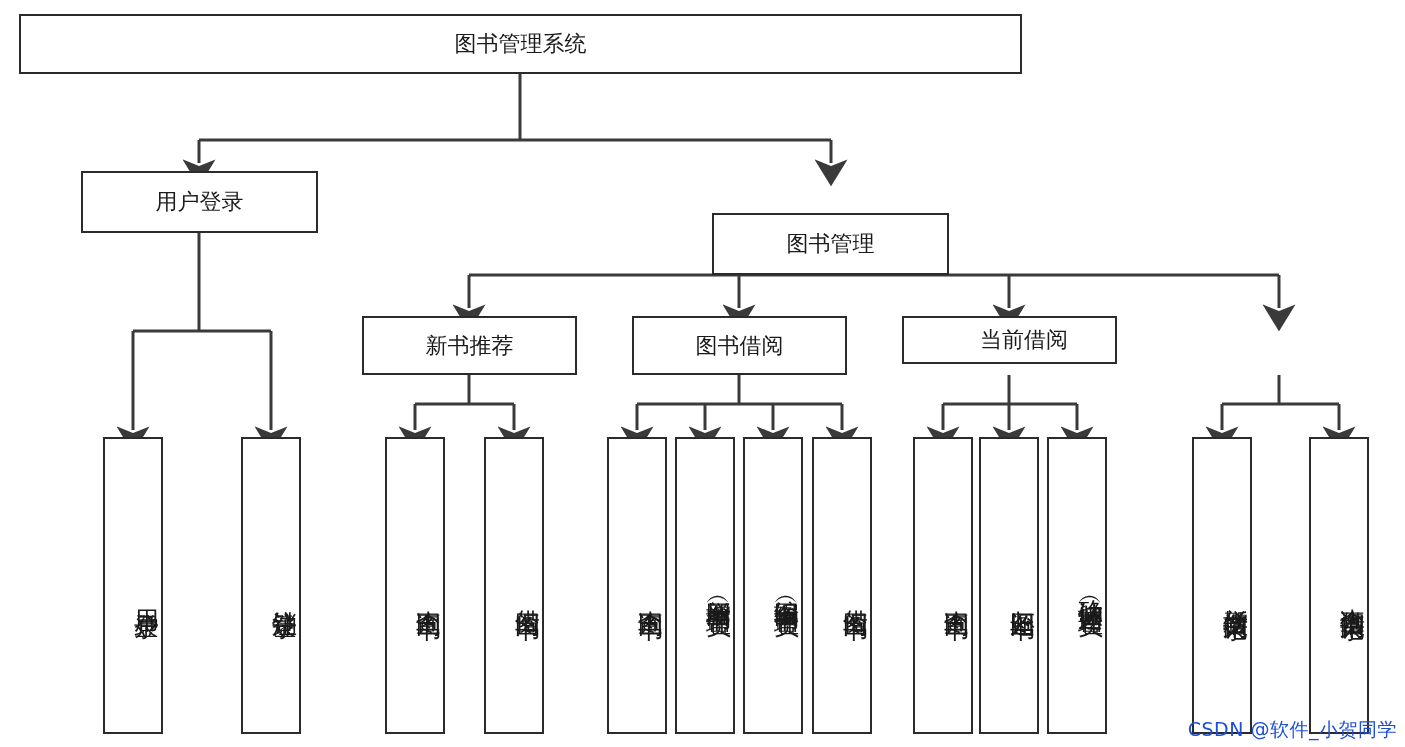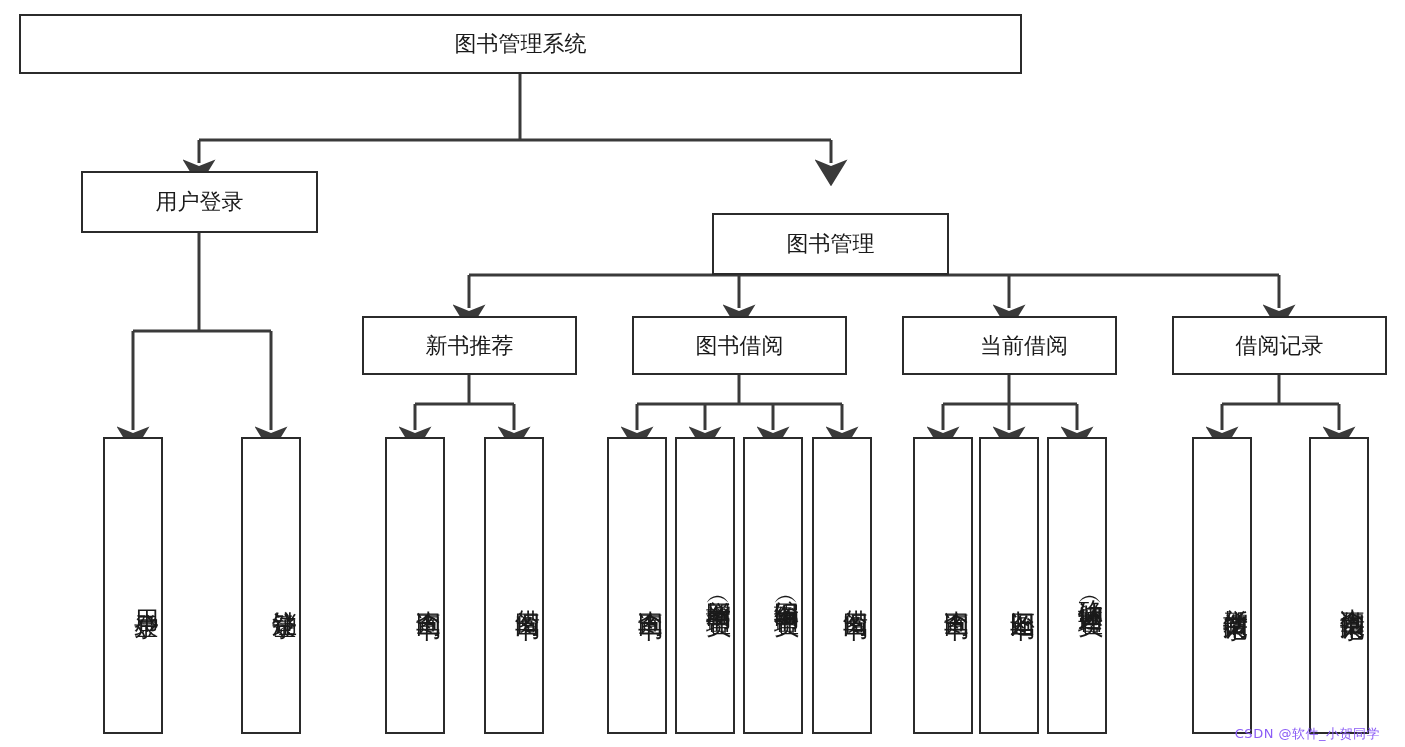--- a/index.html
+++ b/index.html
@@ -49,24 +49,24 @@
     justify-content: center;
     padding-top: 16px;
   }
   .node.v .vtxt {
     writing-mode: vertical-rl;
     text-orientation: upright;
     display: block;
   }
   #watermark {
     position: absolute;
-    right: 25px;
+    right: 8px;
     bottom: 4px;
-    font-size: 13px;
-    color: #8b5cf6;
+    font-size: 19px;
+    color: #1d4ed8;
     letter-spacing: 0.5px;
     white-space: nowrap;
   }
 </style>
 </head>
 <body>
 
 <div id="canvas">
 
   <svg id="wires" viewBox="0 0 1405 747" width="1405" height="747" xmlns="http://www.w3.org/2000/svg">
@@ -129,25 +129,22 @@
   <div class="node h" style="left:712px; top:171px; width:237px; height:62px;margin-top:42px;">
     <span>图书管理</span>
   </div>
 
   <div class="node h" style="left:632px; top:316px; width:215px; height:59px;">
     <span>图书借阅</span>
   </div>
   <div class="node h" style="left:362px; top:316px; width:215px; height:59px;">
     <span>新书推荐</span>
   </div>
-  <div class="node h" style="left:902px; top:316px; width:215px; height:59px;padding-left:29px;">
+  <div class="node h" style="left:902px; top:316px; width:215px; height:48px;padding-left:29px;">
     <span>当前借阅</span>
-  </div>
-  <div class="node h" style="left:1172px; top:316px; width:215px; height:59px;">
-    <span>借阅记录</span>
   </div>
 
   <div class="node v" style="left:103px; top:437px; width:60px; height:297px;">
     <span class="vtxt">用户登录</span>
   </div>
   <div class="node v" style="left:241px; top:437px; width:60px; height:297px;">
     <span class="vtxt">注销登录</span>
   </div>
 
   <div class="node v" style="left:385px; top:437px; width:60px; height:297px;">

